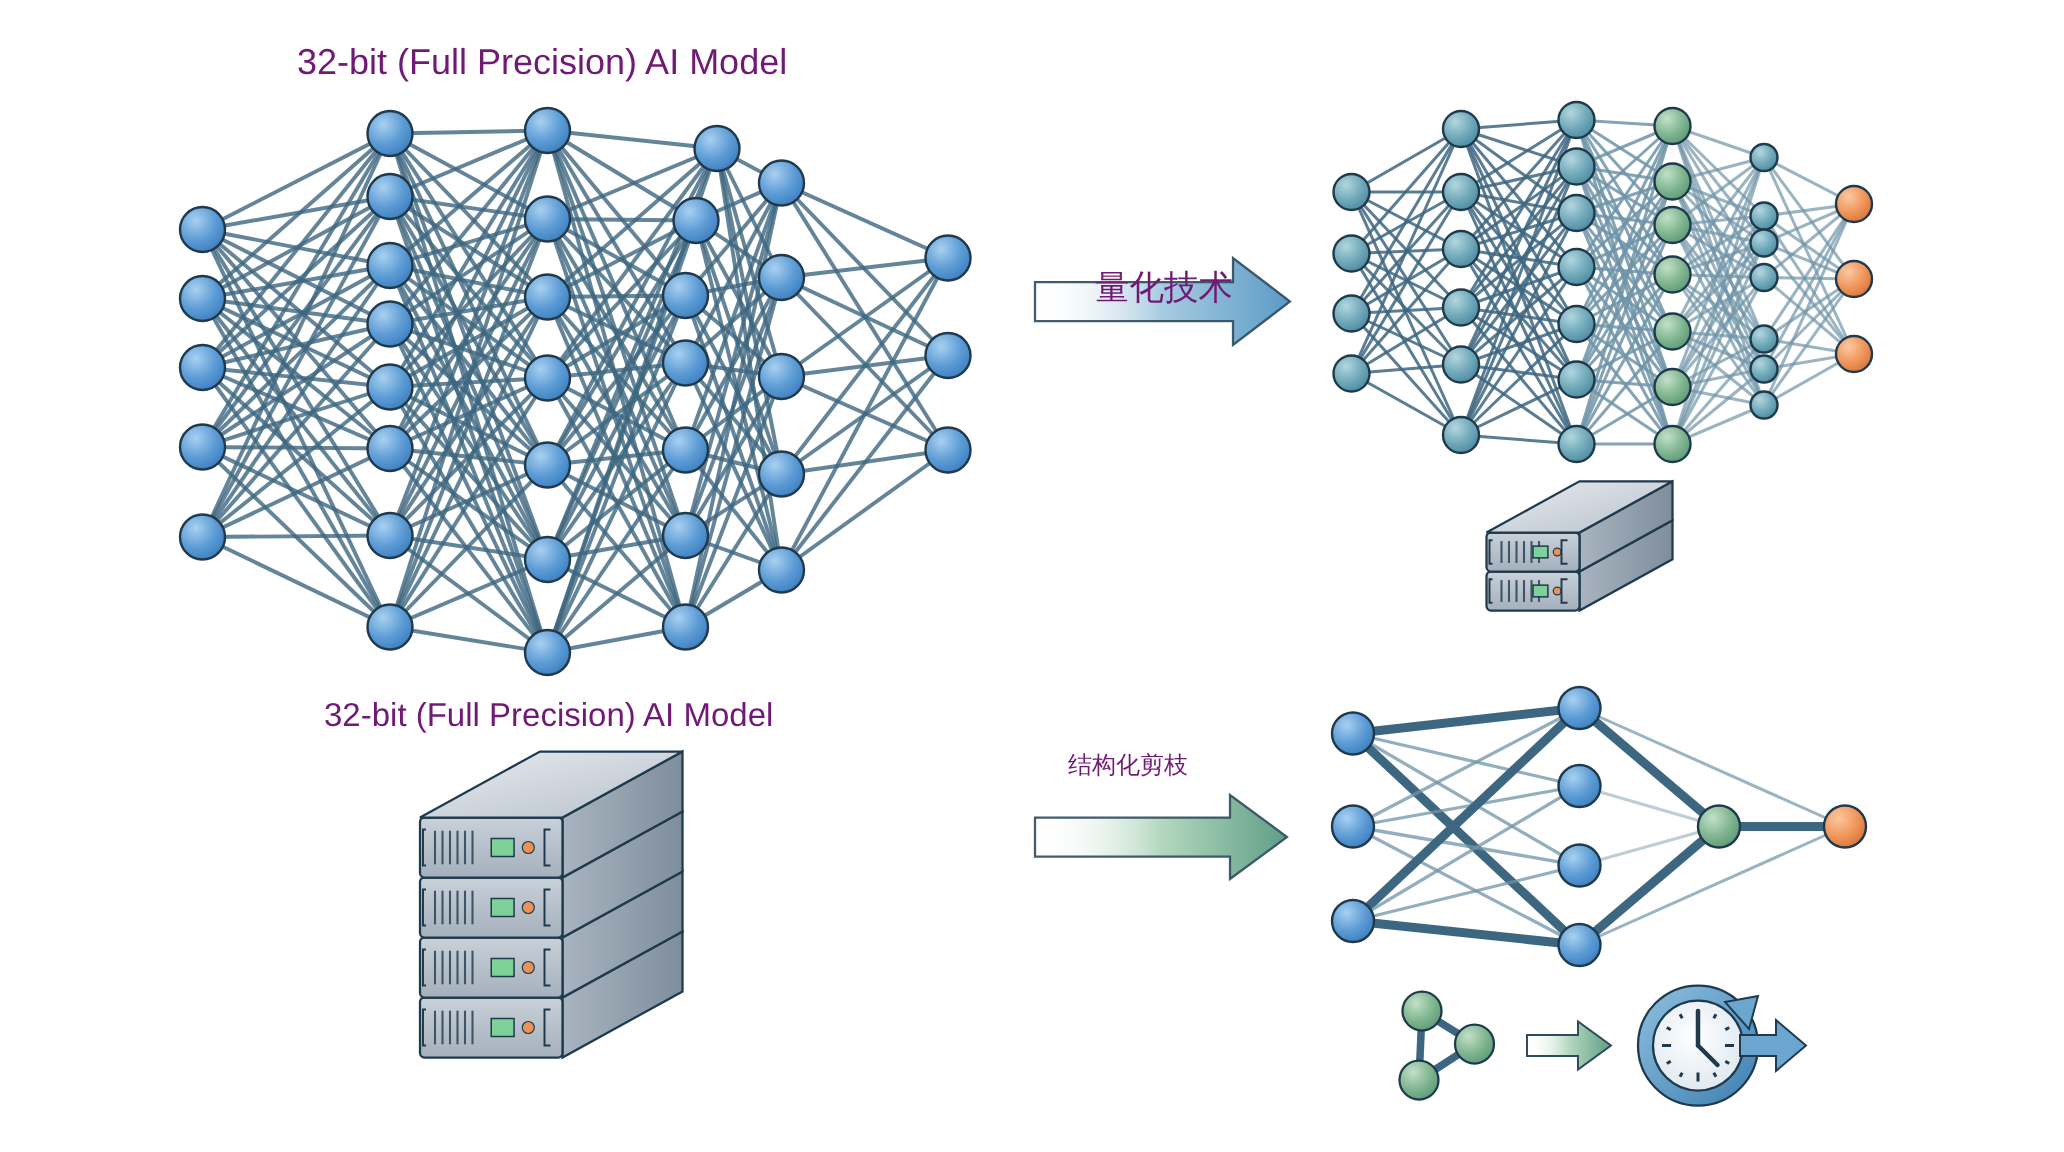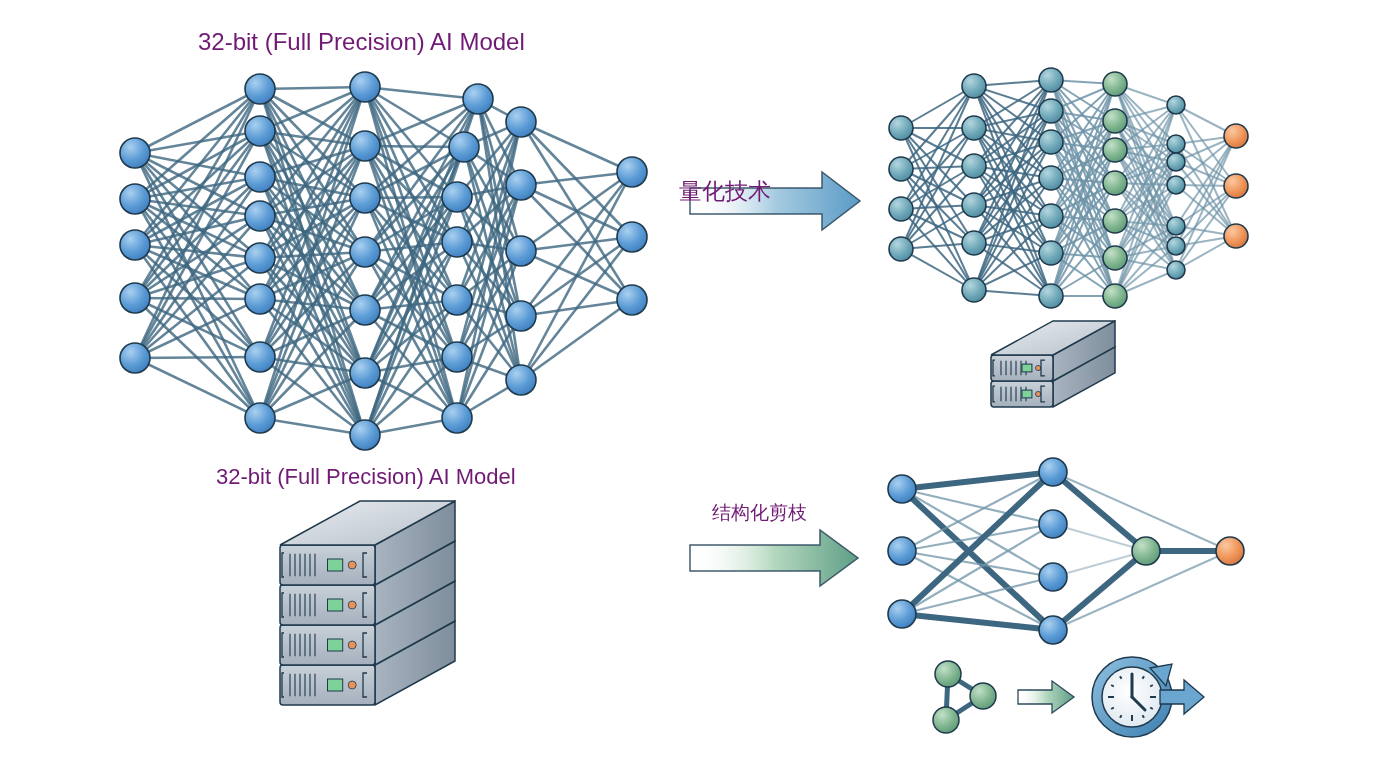--- a/index.html
+++ b/index.html
@@ -1,22 +1,22 @@
 <!DOCTYPE html>
 <html><head>
 <meta charset="utf-8">
 <style>
   html, body { margin: 0; padding: 0; background: #ffffff; }
   body { width: 1376px; height: 768px; position: relative; overflow: hidden; font-family: "Liberation Sans", sans-serif; }
   #canvas { position: absolute; left: 0; top: 0; }
   .lbl { position: absolute; color: #701a75; white-space: nowrap; }
   #title-top { left: 198px; top: 28px; font-size: 24px; }
   #title-bottom { left: 216px; top: 464px; font-size: 22px; }
-  #quant-label { left: 679px; top: 176px; font-size: 23px; font-family: Liberation Mono, monospace; }
-  #prune-label { left: 712px; top: 500px; font-size: 19px; font-family: Liberation Serif, serif; }
+  #quant-label { left: 730px; top: 176px; font-size: 23px; font-family: Liberation Mono, monospace; }
+  #prune-label { left: 712px; top: 500px; font-size: 16px; font-family: Liberation Serif, serif; }
 </style>
 </head>
 <body>
 
 <svg id="canvas" width="1376" height="768" viewBox="0 0 1376 768" xmlns="http://www.w3.org/2000/svg">
   <defs>
     <radialGradient id="gBlue" cx="0.35" cy="0.3" r="0.75">
       <stop offset="0" stop-color="#a9d0f0"></stop>
       <stop offset="0.6" stop-color="#5b9bd5"></stop>
       <stop offset="1" stop-color="#3f7fbf"></stop>

